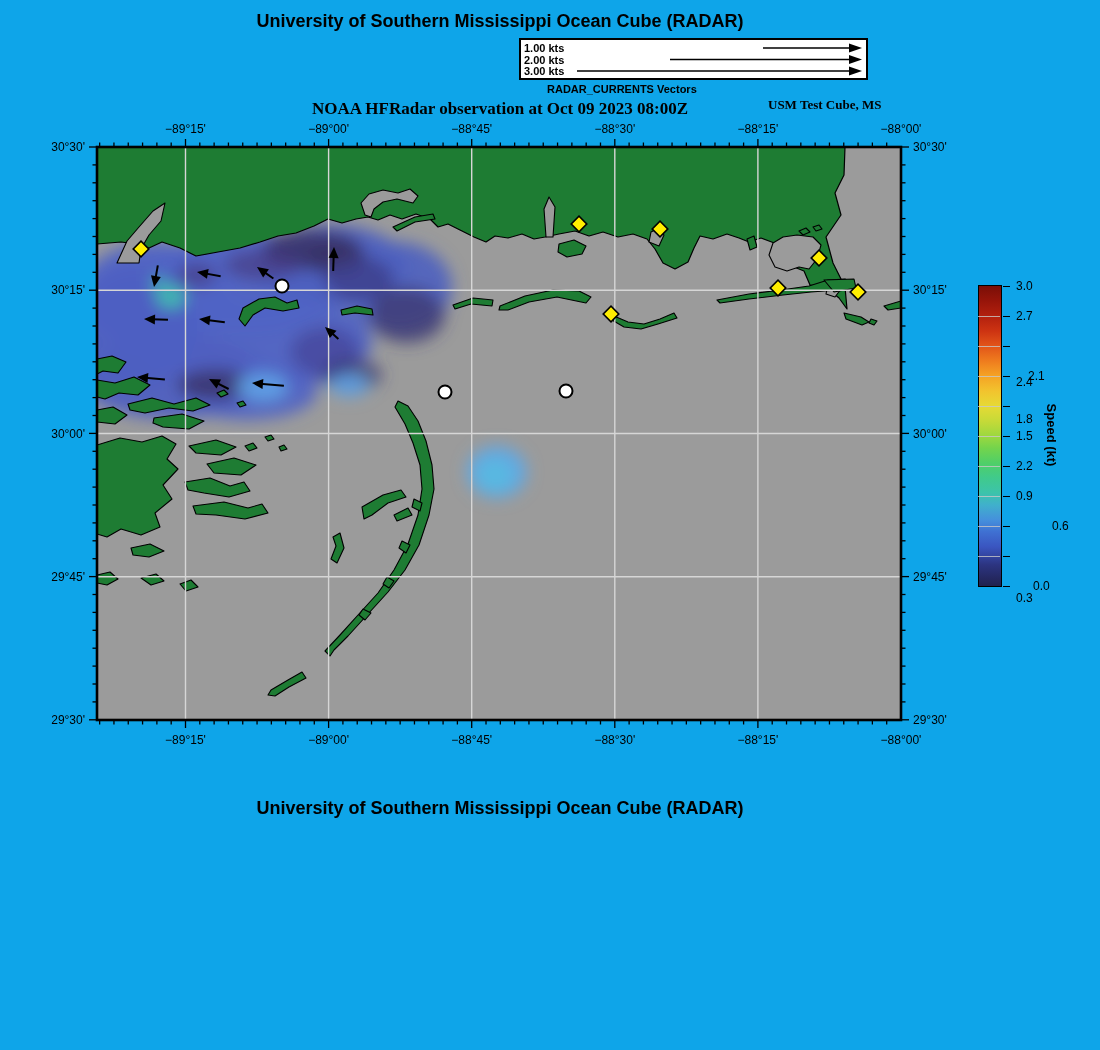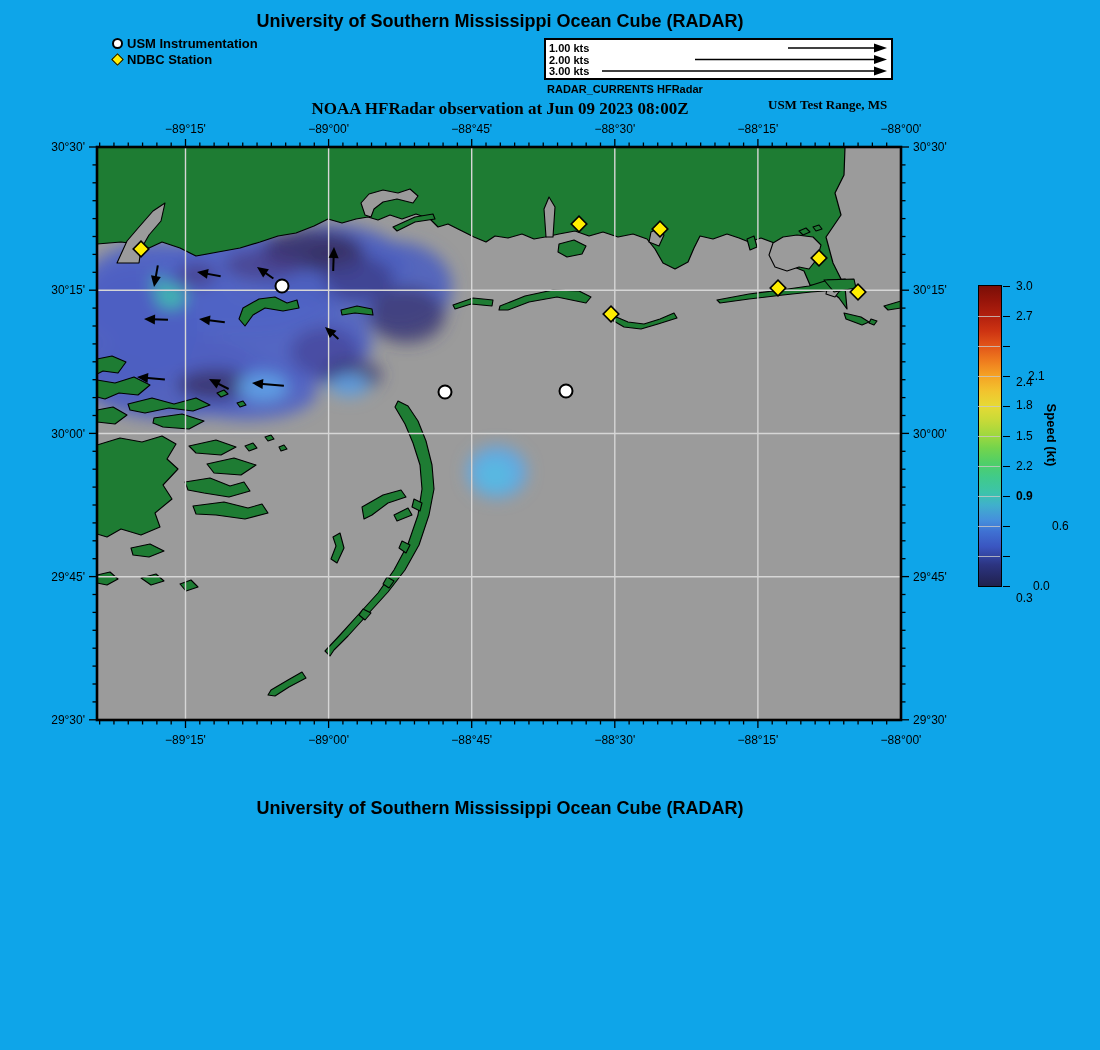--- a/index.html
+++ b/index.html
@@ -9,21 +9,21 @@
   #title-top{left:0;top:11px;width:1000px;text-align:center;font-size:18px;font-weight:bold;}
   #title-bottom{left:0;top:798px;width:1000px;text-align:center;font-size:18px;font-weight:bold;}
   #legend{left:110px;top:36px;}
   .legend-row{display:flex;align-items:center;height:16px;}
   .legend-row .sym{width:17px;height:16px;position:relative;}
   .legend-label{font-size:13px;font-weight:bold;line-height:16px;}
   .sym-circle{position:absolute;left:2px;top:2px;width:11px;height:11px;border:2px solid #000;
               border-radius:50%;background:#fff;box-sizing:border-box;}
   .sym-diamond{position:absolute;left:3px;top:3px;width:9px;height:9px;background:#ffee00;
                border:1.5px solid #000;transform:rotate(45deg);box-sizing:border-box;}
-  #vector-box{left:544px;top:38px;width:349px;height:42px;border:2px solid #000;background:#fff;box-sizing:border-box;}
+  #vector-box{left:519px;top:38px;width:349px;height:42px;border:2px solid #000;background:#fff;box-sizing:border-box;}
   #vector-caption{left:547px;top:83px;font-size:11px;font-weight:bold;white-space:nowrap;}
   #map-title{left:0;top:99px;width:1000px;text-align:center;font-family:"Liberation Serif",serif;
              font-size:17px;font-weight:bold;}
   #map-subtitle{left:768px;top:97px;width:200px;font-family:"Liberation Serif",serif;
                 font-size:13px;font-weight:bold;}
   #map-wrap{left:47px;top:117px;width:900px;height:660px;}
   #colorbar-wrap{left:978px;top:285px;width:130px;height:300px;}
   #cbar{position:absolute;left:0;top:0;width:22px;height:300px;border:1.5px solid #000;box-sizing:content-box;}
   .cbar-gridline{position:absolute;left:0;width:22px;height:1px;background:#c8c8c8;opacity:.8;}
   .cbar-tick{position:absolute;left:25px;width:7px;height:1.5px;background:#000;}
@@ -31,52 +31,38 @@
   #cbar-title{position:absolute;left:66px;top:50%;transform:translateY(-50%);
               writing-mode:vertical-rl;font-size:13px;font-weight:bold;white-space:nowrap;}
   svg text{font-family:"Liberation Sans",sans-serif;}
 </style>
 </head>
 <body>
 
 <div id="page">
   <div class="abs" id="title-top">University of Southern Mississippi Ocean Cube (RADAR)</div>
 
-  <div class="abs" id="legend">
-    <div class="legend-row">
-      <span class="sym">
-          <span class="sym-circle"></span>
-        </span>
-      <span class="legend-label">USM Instrumentation</span>
-    </div>
-    <div class="legend-row">
-      <span class="sym">
-          <span class="sym-diamond"></span>
-        </span>
-      <span class="legend-label">NDBC Station</span>
-    </div>
-  </div>
 
   <div class="abs" id="vector-box">
     <svg id="vector-svg" width="345" height="38">
         <text x="3" y="12" font-size="11" font-weight="bold" fill="#000">1.00 kts</text>
         <line x1="242" y1="8" x2="331" y2="8" stroke="#000" stroke-width="1.4"></line>
         <polygon points="341,8 328,3.5 328,12.5" fill="#000"></polygon>
         <text x="3" y="23.5" font-size="11" font-weight="bold" fill="#000">2.00 kts</text>
         <line x1="149" y1="19.5" x2="331" y2="19.5" stroke="#000" stroke-width="1.4"></line>
         <polygon points="341,19.5 328,15 328,24" fill="#000"></polygon>
         <text x="3" y="35" font-size="11" font-weight="bold" fill="#000">3.00 kts</text>
         <line x1="56" y1="31" x2="331" y2="31" stroke="#000" stroke-width="1.4"></line>
         <polygon points="341,31 328,26.5 328,35.5" fill="#000"></polygon>
       </svg>
   </div>
-  <div class="abs" id="vector-caption">RADAR_CURRENTS HFRadar</div>
-
-  <div class="abs" id="map-title">NOAA HFRadar observation at Jun 09 2023 08:00Z</div>
-  <div class="abs" id="map-subtitle">USM Test Range, MS</div>
+  <div class="abs" id="vector-caption">RADAR_CURRENTS Vectors</div>
+
+  <div class="abs" id="map-title">NOAA HFRadar observation at Oct 09 2023 08:00Z</div>
+  <div class="abs" id="map-subtitle">USM Test Cube, MS</div>
 
   <div class="abs" id="map-wrap">
     <svg id="map-svg" width="900" height="660" viewBox="-50 -30 900 660">
         <defs>
           <filter id="blobblur" x="-30%" y="-30%" width="160%" height="160%">
             <feGaussianBlur stdDeviation="8"></feGaussianBlur>
           </filter>
           <clipPath id="mapclip">
             <rect x="0" y="0" width="804" height="573"></rect>
           </clipPath>
@@ -431,30 +417,30 @@
         <div class="cbar-tick" style="top: 300.5px;"></div>
         <div class="cbar-label" style="top: 295px; margin-left: 17px;">0.0</div>
         <div class="cbar-gridline" style="top: 271px;"></div>
         <div class="cbar-tick" style="top: 270.5px;"></div>
         <div class="cbar-label" style="top: 259px; margin-top: 48px;">0.3</div>
         <div class="cbar-gridline" style="top: 241px;"></div>
         <div class="cbar-tick" style="top: 240.5px;"></div>
         <div class="cbar-label" style="top: 235px; padding-left: 36px;">0.6</div>
         <div class="cbar-gridline" style="top: 211px;"></div>
         <div class="cbar-tick" style="top: 210.5px;"></div>
-        <div class="cbar-label" style="top: 205px; font-weight: bold;">0.9</div>
+        <div class="cbar-label" style="top: 205px;">0.9</div>
         <div class="cbar-gridline" style="top: 181px;"></div>
         <div class="cbar-tick" style="top: 180.5px;"></div>
         <div class="cbar-label" style="top: 175px;">2.2</div>
         <div class="cbar-gridline" style="top: 151px;"></div>
         <div class="cbar-tick" style="top: 150.5px;"></div>
         <div class="cbar-label" style="top: 145px;">1.5</div>
         <div class="cbar-gridline" style="top: 121px;"></div>
         <div class="cbar-tick" style="top: 120.5px;"></div>
-        <div class="cbar-label" style="top: 114px;">1.8</div>
+        <div class="cbar-label" style="top: 128px;">1.8</div>
         <div class="cbar-gridline" style="top: 91px;"></div>
         <div class="cbar-tick" style="top: 90.5px;"></div>
         <div class="cbar-label" style="top: 85px; margin-left: 12px;">2.1</div>
         <div class="cbar-gridline" style="top: 61px;"></div>
         <div class="cbar-tick" style="top: 60.5px;"></div>
         <div class="cbar-label" style="top: 55px; margin-top: 36px;">2.4</div>
         <div class="cbar-gridline" style="top: 31px;"></div>
         <div class="cbar-tick" style="top: 30.5px;"></div>
         <div class="cbar-label" style="top: 25px;">2.7</div>
         <div class="cbar-tick" style="top: 0.5px;"></div>

